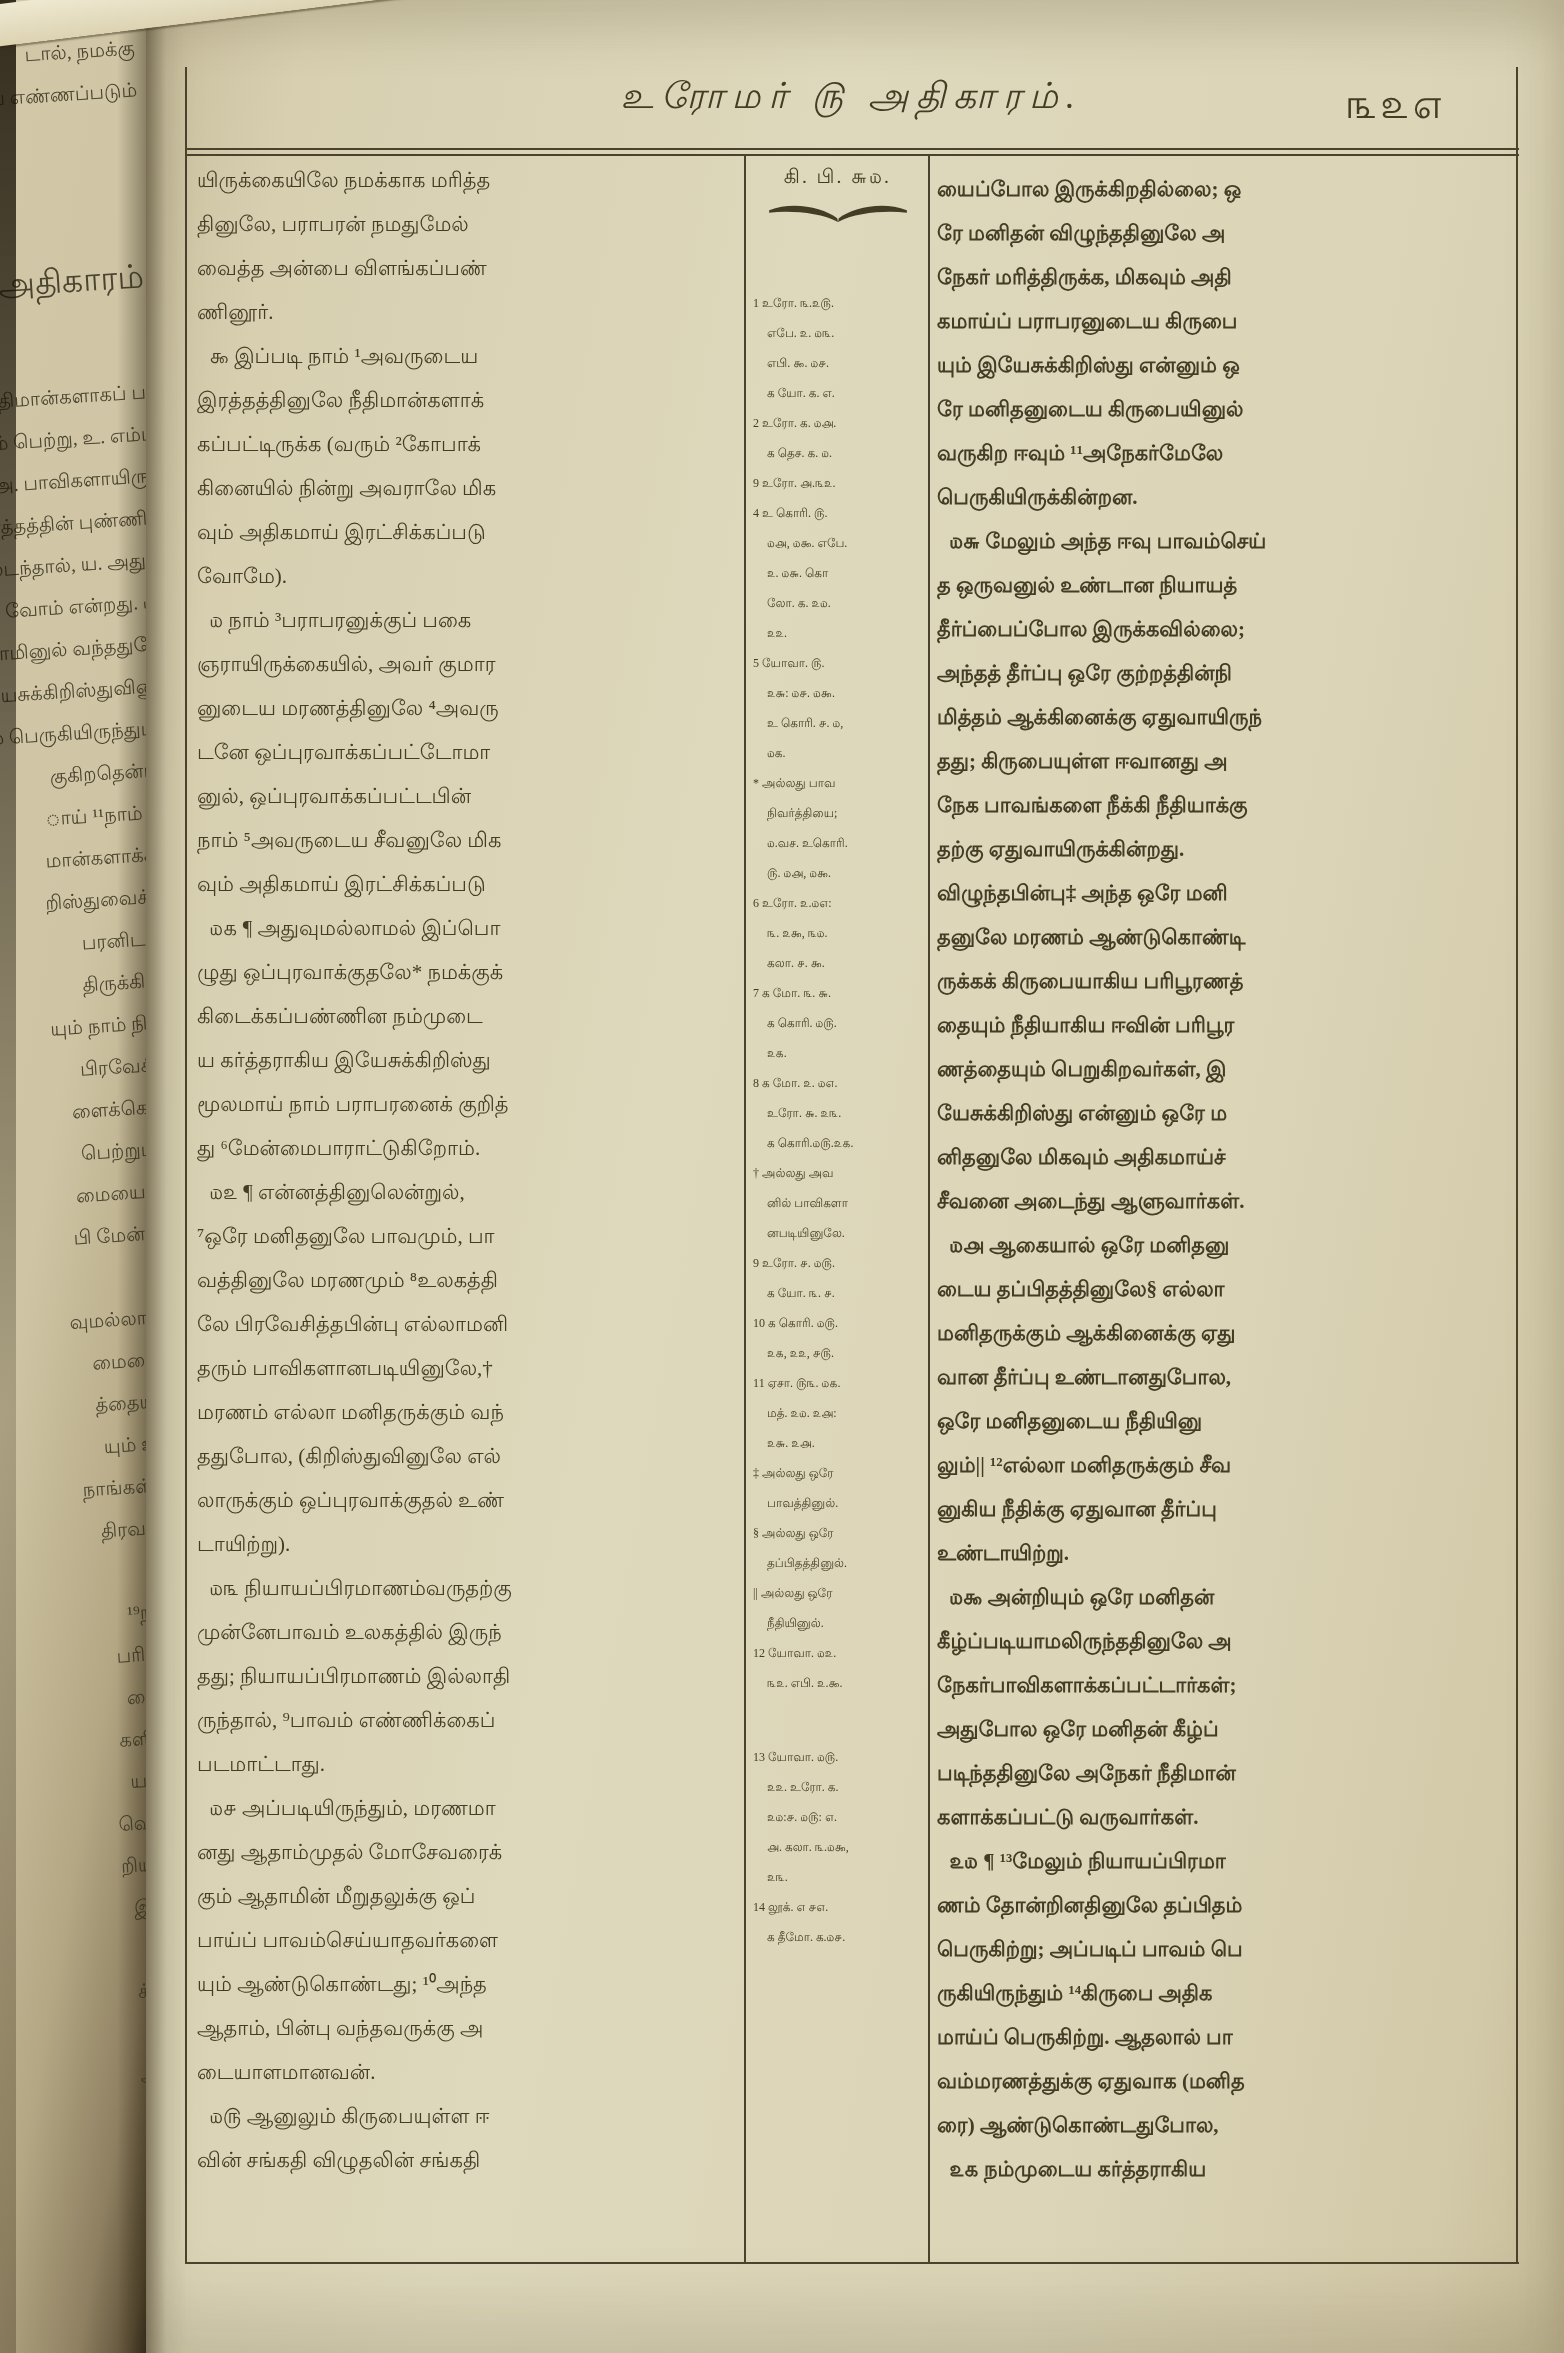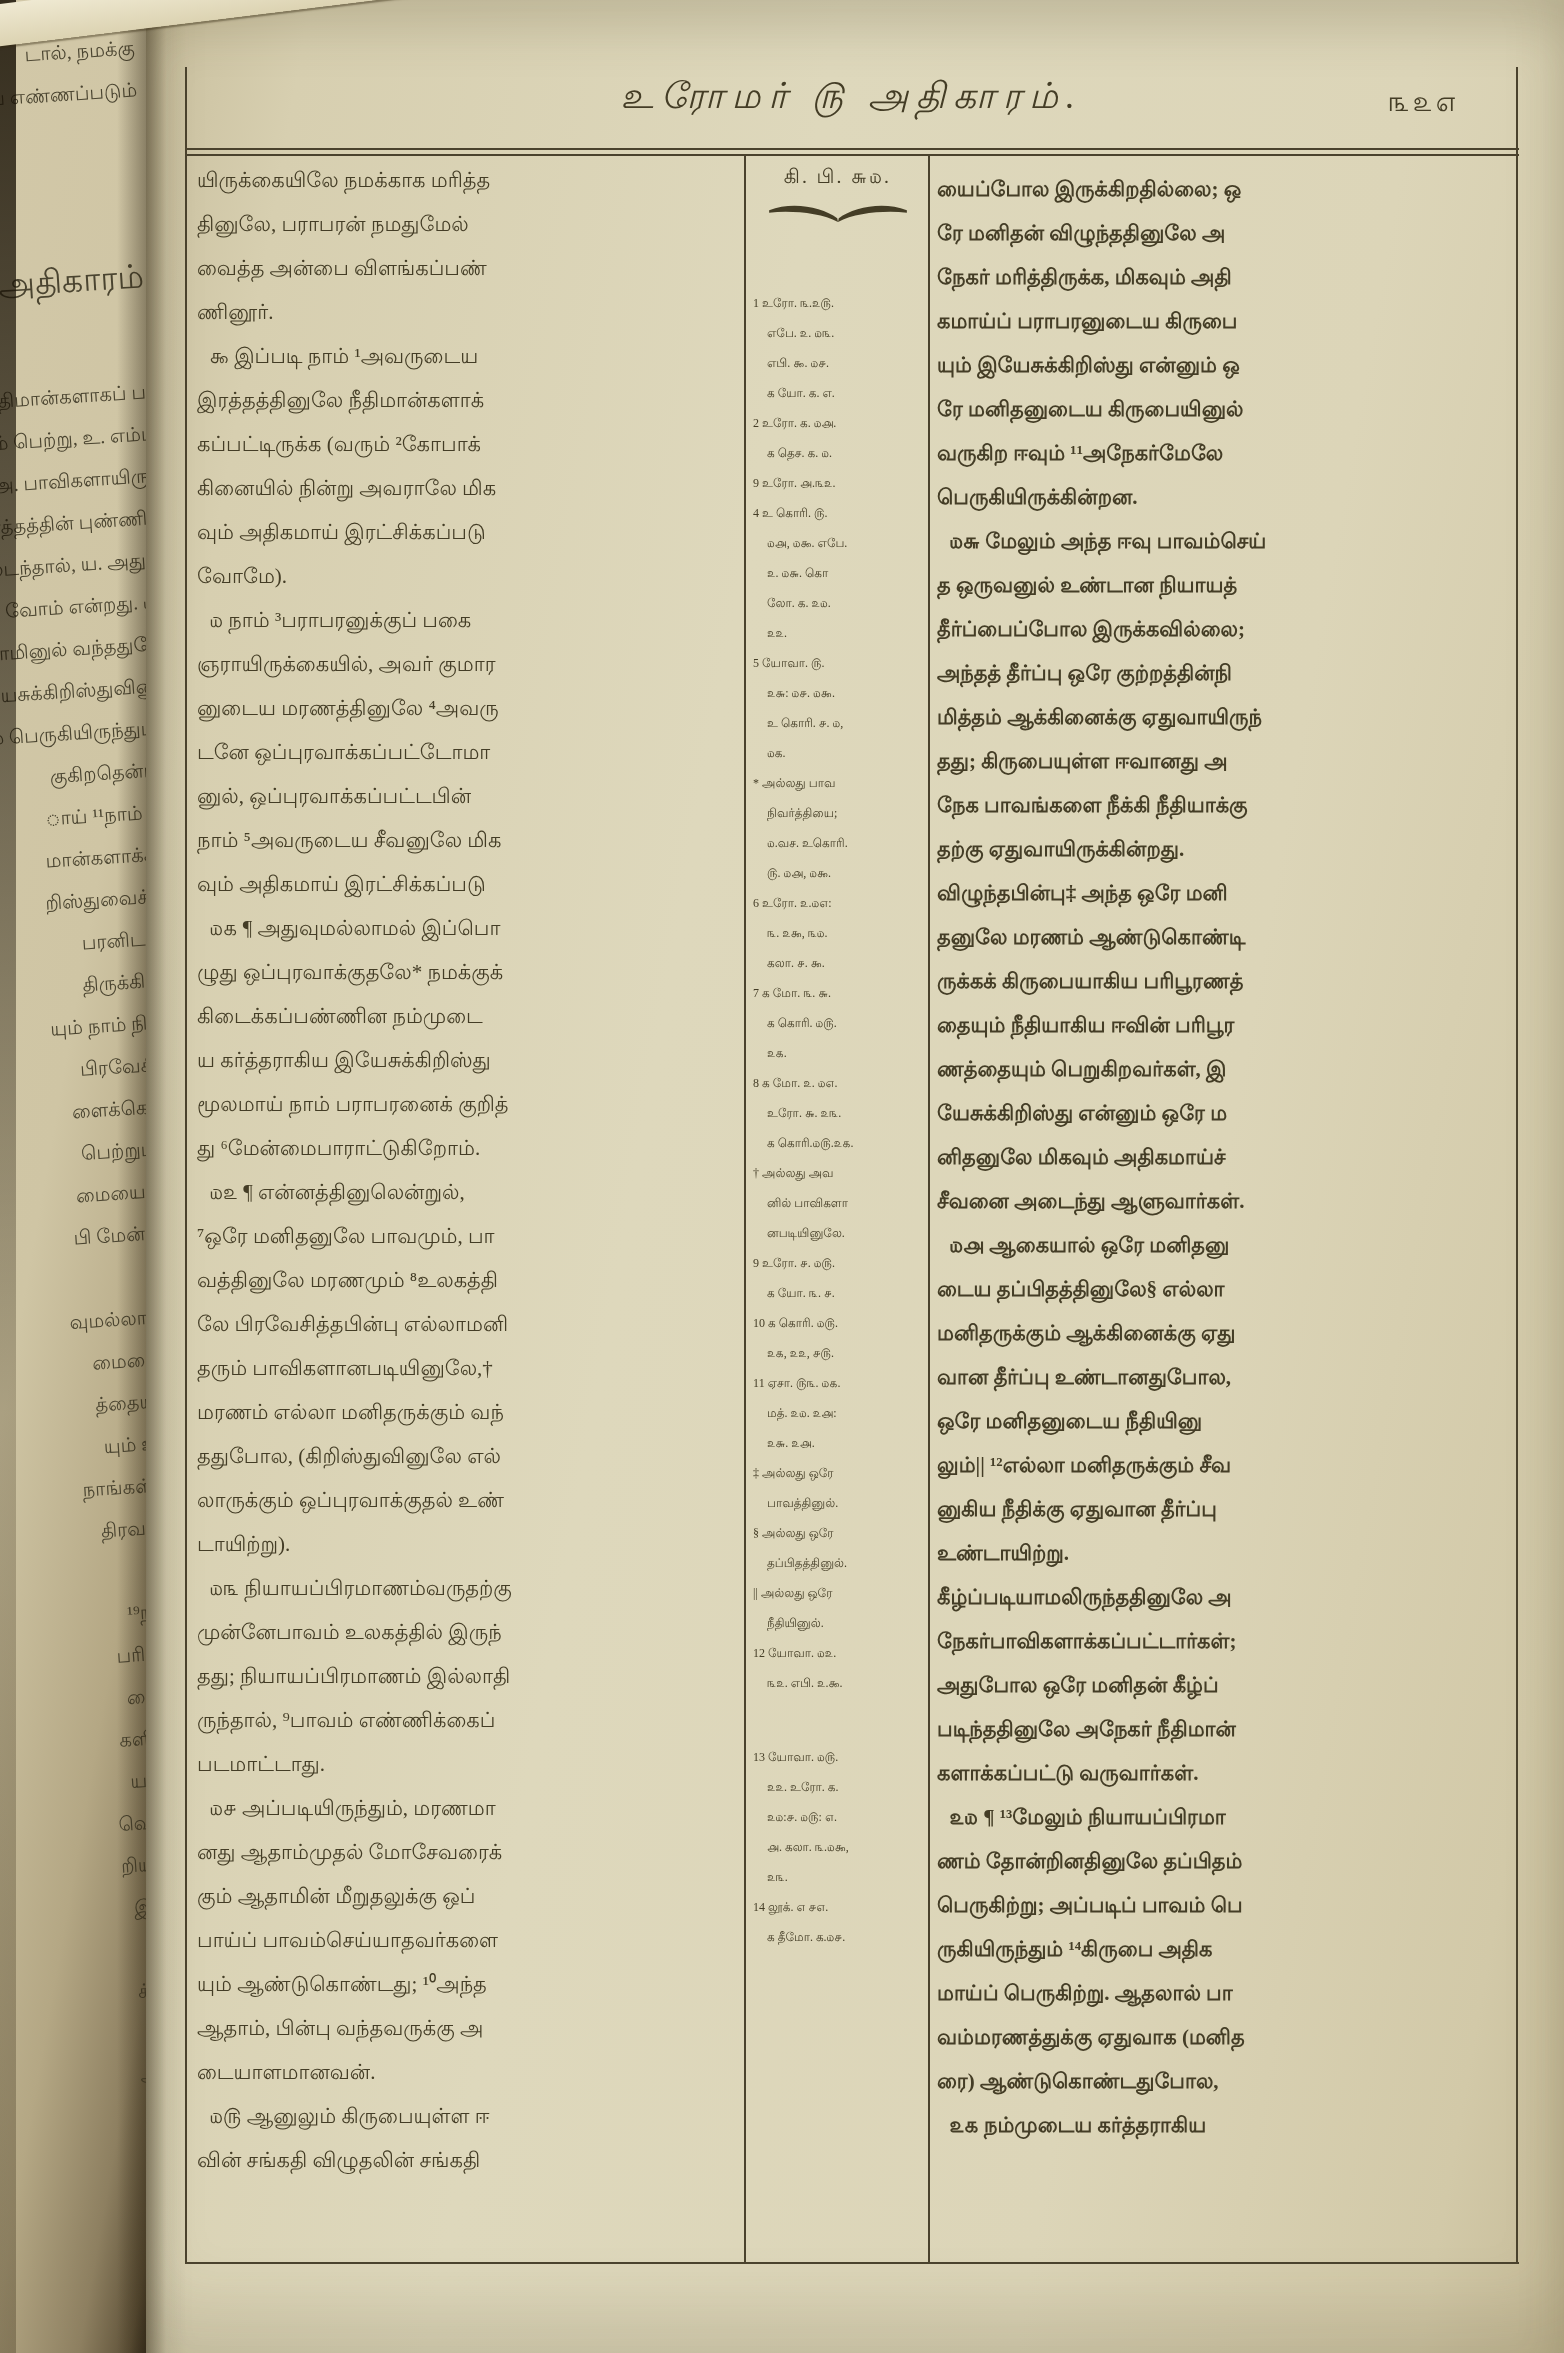--- a/index.html
+++ b/index.html
@@ -15,22 +15,22 @@
     background:linear-gradient(to bottom,rgba(25,18,6,.85) 0%,rgba(25,18,6,.55) 30%,rgba(60,48,25,.25) 60%,rgba(60,48,25,.35) 100%);}
   .top-edge-band{position:absolute;left:-23.5px;top:-20.3px;width:438px;height:42px;
     background:linear-gradient(to bottom,#efe9d2,#dcd3b2);transform:rotate(-7deg);
     box-shadow:0 2.3px 1.6px rgba(50,40,15,.45);}
   
   .vrule{position:absolute;width:2.3px;background:#4a422d;}
   .hrule{position:absolute;height:2.3px;background:#4a422d;}
   
   .page-title{position:absolute;left:185px;top:75px;width:1333px;text-align:center;
     font-size:36px;letter-spacing:7.8px;white-space:nowrap;font-style:italic;}
-  .page-number{position:absolute;left:1346px;top:86px;width:156px;text-align:center;
-    font-size:28px;letter-spacing:3.1px;}
+  .page-number{position:absolute;left:1346px;top:80px;width:156px;text-align:left;
+    font-size:41px;letter-spacing:3.1px;}
   
   .col{position:absolute;overflow:hidden;}
   .col .line{white-space:pre;overflow:hidden;height:44px;line-height:44px;font-size:21px;}
   .col .line.indent{text-indent:12.5px;}
   #col-left{left:197px;top:158px;width:545px;height:2089px;}
   #col-right{left:937px;top:167px;width:571px;height:2089px;font-weight:bold;}
   
   #col-center{left:750px;top:160px;width:175px;height:2105px;overflow:hidden;}
   .center-heading{text-align:center;font-size:19.6px;letter-spacing:2.3px;height:34px;line-height:34px;}
   .flourish-wrap{text-align:center;height:36px;padding-top:6.3px;}
@@ -265,20 +265,21 @@
       <div class="line">னிதனுலே மிகவும் அதிகமாய்ச்</div>
       <div class="line">சீவனை அடைந்து ஆளுவார்கள்.</div>
       <div class="line indent">௰௮ ஆகையால் ஒரே மனிதனு</div>
       <div class="line">டைய தப்பிதத்தினுலே§ எல்லா</div>
       <div class="line">மனிதருக்கும் ஆக்கினைக்கு ஏது</div>
       <div class="line">வான தீர்ப்பு உண்டானதுபோல,</div>
       <div class="line">ஒரே மனிதனுடைய நீதியினு</div>
       <div class="line">லும்|| ¹²எல்லா மனிதருக்கும் சீவ</div>
       <div class="line">னுகிய நீதிக்கு ஏதுவான தீர்ப்பு</div>
       <div class="line">உண்டாயிற்று.</div>
+      <div class="line indent">௰௯ அன்றியும் ஒரே மனிதன்</div>
       <div class="line">கீழ்ப்படியாமலிருந்ததினுலே அ</div>
       <div class="line">நேகர்பாவிகளாக்கப்பட்டார்கள்;</div>
       <div class="line">அதுபோல ஒரே மனிதன் கீழ்ப்</div>
       <div class="line">படிந்ததினுலே அநேகர் நீதிமான்</div>
       <div class="line">களாக்கப்பட்டு வருவார்கள்.</div>
       <div class="line indent">௨௰ ¶ ¹³மேலும் நியாயப்பிரமா</div>
       <div class="line">ணம் தோன்றினதினுலே தப்பிதம்</div>
       <div class="line">பெருகிற்று; அப்படிப் பாவம் பெ</div>
       <div class="line">ருகியிருந்தும் ¹⁴கிருபை அதிக</div>
       <div class="line">மாய்ப் பெருகிற்று. ஆதலால் பா</div>

